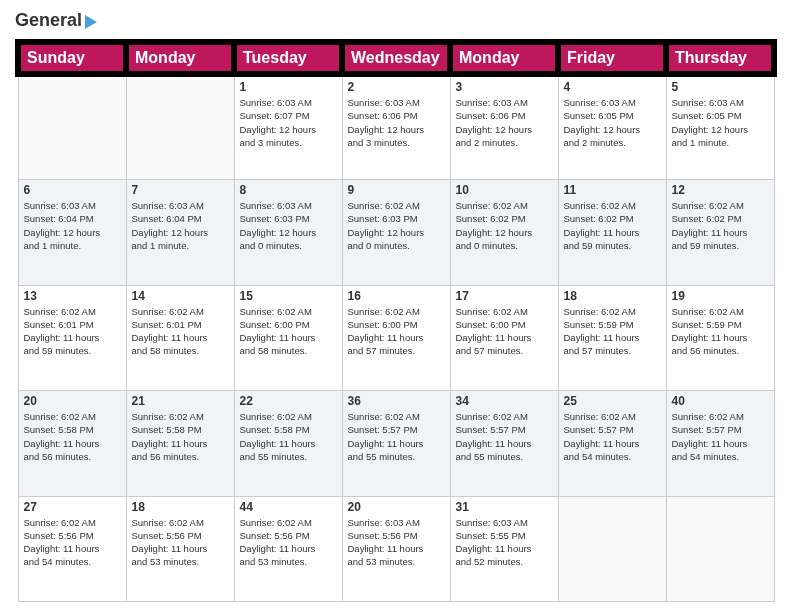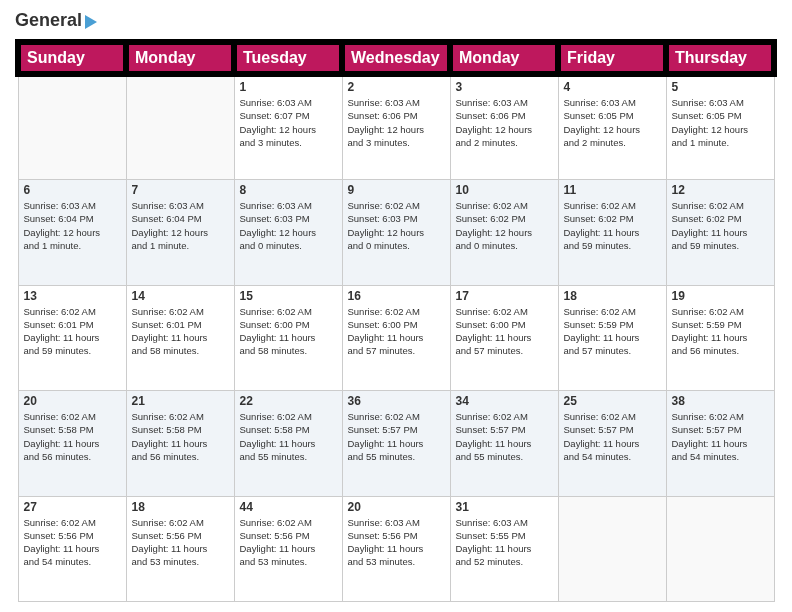--- a/index.html
+++ b/index.html
@@ -307,21 +307,21 @@
 and 55 minutes.</div>
           </td>
           <td>
             <span class="day-num">25</span>
             <div class="day-info" style="white-space: pre-line;">Sunrise: 6:02 AM
 Sunset: 5:57 PM
 Daylight: 11 hours
 and 54 minutes.</div>
           </td>
           <td>
-            <span class="day-num">38</span>
+            <span class="day-num">40</span>
             <div class="day-info" style="white-space: pre-line;">Sunrise: 6:02 AM
 Sunset: 5:57 PM
 Daylight: 11 hours
 and 54 minutes.</div>
           </td>
         </tr>
         <tr class="row-white">
           <td>
             <span class="day-num">27</span>
             <div class="day-info" style="white-space: pre-line;">Sunrise: 6:02 AM

